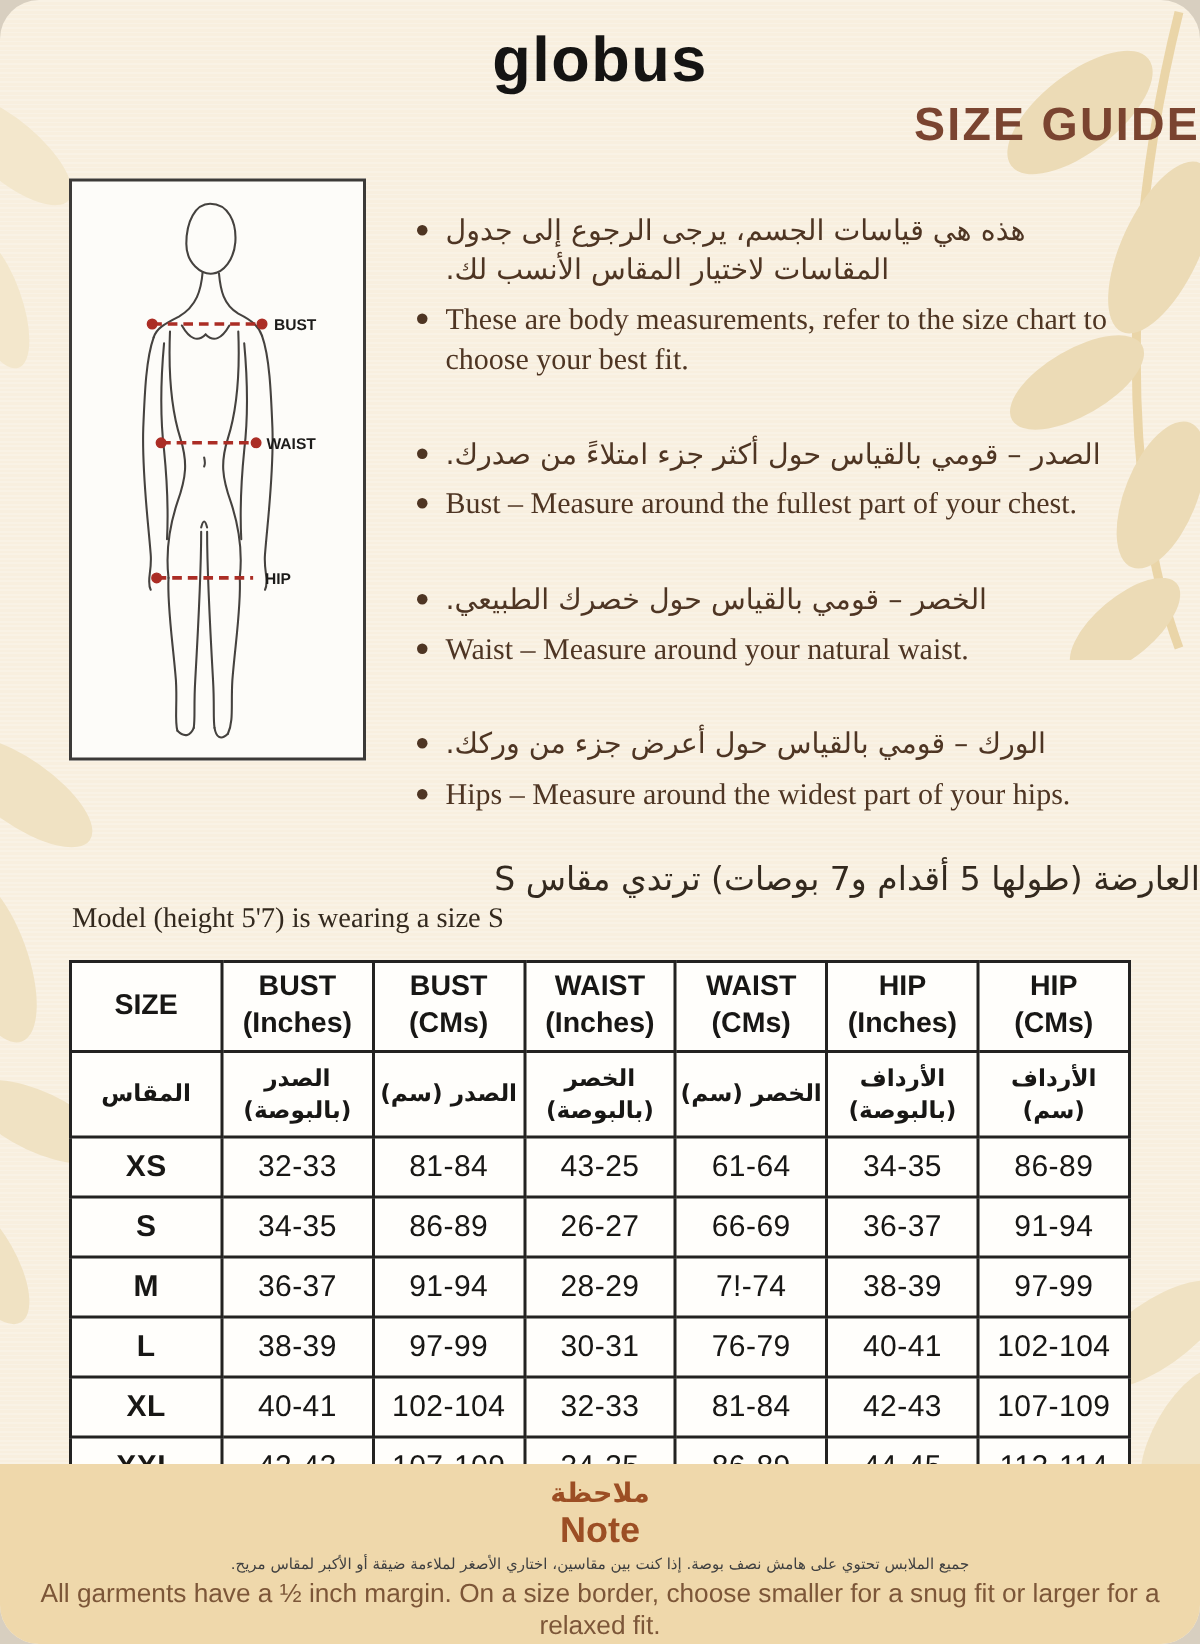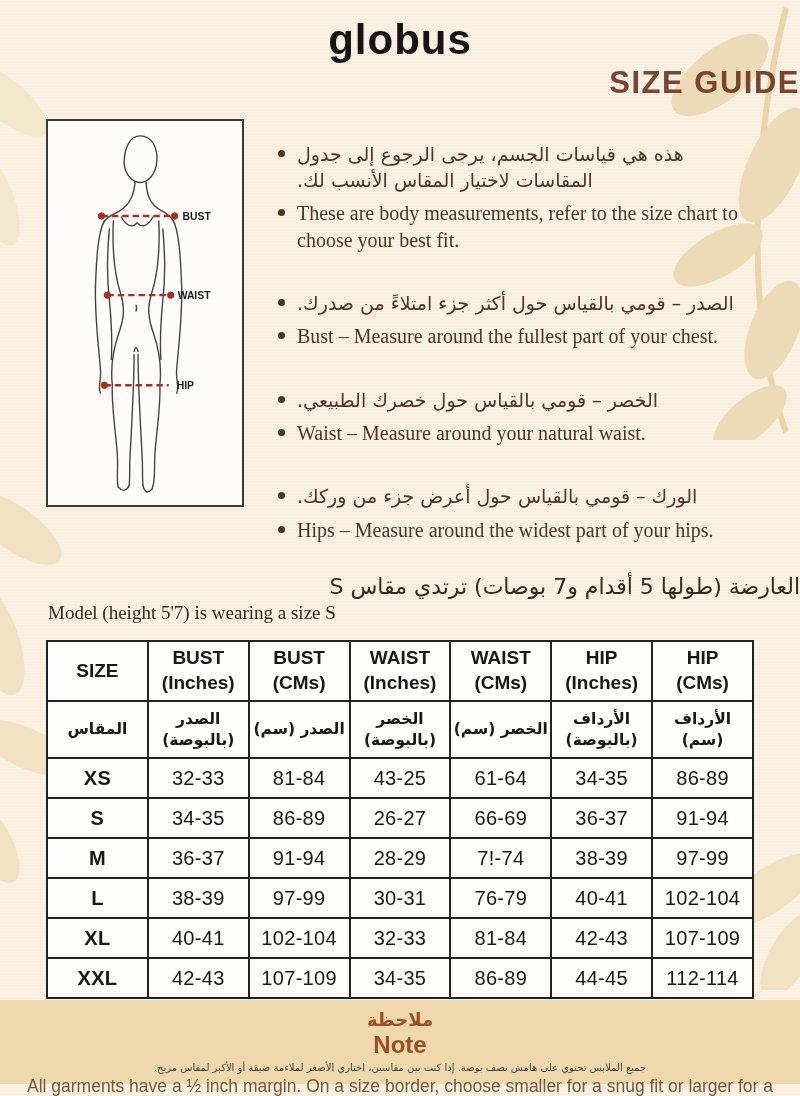--- a/index.html
+++ b/index.html
@@ -1,20 +1,21 @@
 <!DOCTYPE html>
 <html><head>
 <meta charset="utf-8">
 <style>
   * { margin:0; padding:0; box-sizing:border-box; }
   body { background:#d8cfc0; font-family:"Liberation Sans", sans-serif; }
   .page {
     position:relative; width:800px; height:1096px; margin:0 auto;
     background:#f8efdf; overflow:hidden;
     background-image: repeating-linear-gradient(0deg, rgba(255,255,255,.20) 0 1px, rgba(0,0,0,0) 1px 3px);
+    border-radius: 26px;
   }
   .decor { position:absolute; z-index:1; pointer-events:none; }
   .content-layer { position:relative; z-index:2; }
 
   .brand {
     text-align:center; padding-top:16px; font-size:42px; font-weight:600;
     letter-spacing:1px; color:#151413;
   }
   .guide-title {
     text-align:right; font-size:31px; font-weight:700; letter-spacing:1.5px;
@@ -58,21 +59,21 @@
     height:60px; font-size:19px; font-weight:700; white-space:pre-line; line-height:1.3;
   }
   .size-table thead tr.head-ar th {
     height:57px; font-size:15.5px; font-weight:700; white-space:pre-line;
     line-height:1.35; direction:rtl; font-family:"DejaVu Sans", sans-serif;
   }
   .size-table tbody td { height:40px; font-size:20px; letter-spacing:.3px; }
   .size-table tbody td.size-cell { font-weight:700; }
 
   .note-section {
-    position:absolute; left:0; right:0; bottom:12px; height:84px; z-index:2;
+    position:absolute; left:0; right:0; bottom:0; height:120px; z-index:2;
     background:#efd8ab; text-align:center; padding-top:9px;
   }
   .note-h-ar { font-size:18px; font-weight:700; color:#9c4e24; direction:rtl; font-family:"DejaVu Sans", sans-serif; }
   .note-h-en { font-size:24px; font-weight:700; color:#9c4e24; margin-top:1px; }
   .note-ar { font-size:10px; color:#404040; margin-top:3px; direction:rtl; font-family:"DejaVu Sans", sans-serif; }
   .note-en { font-size:17.5px; color:#7c5638; margin-top:3px; }
 </style>
 </head>
 <body>
 

